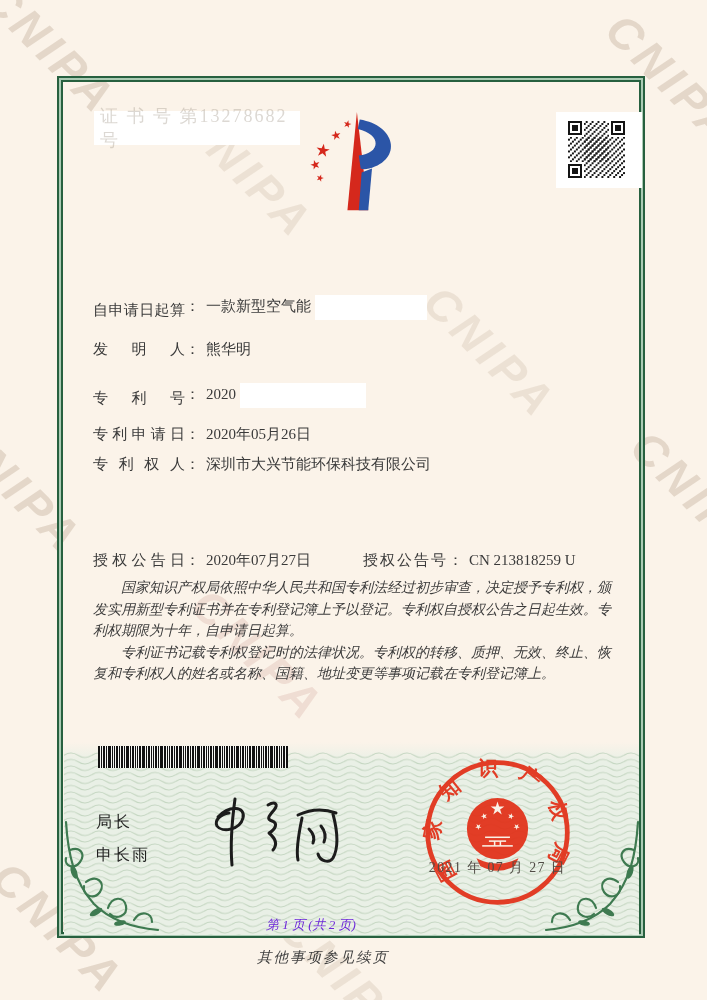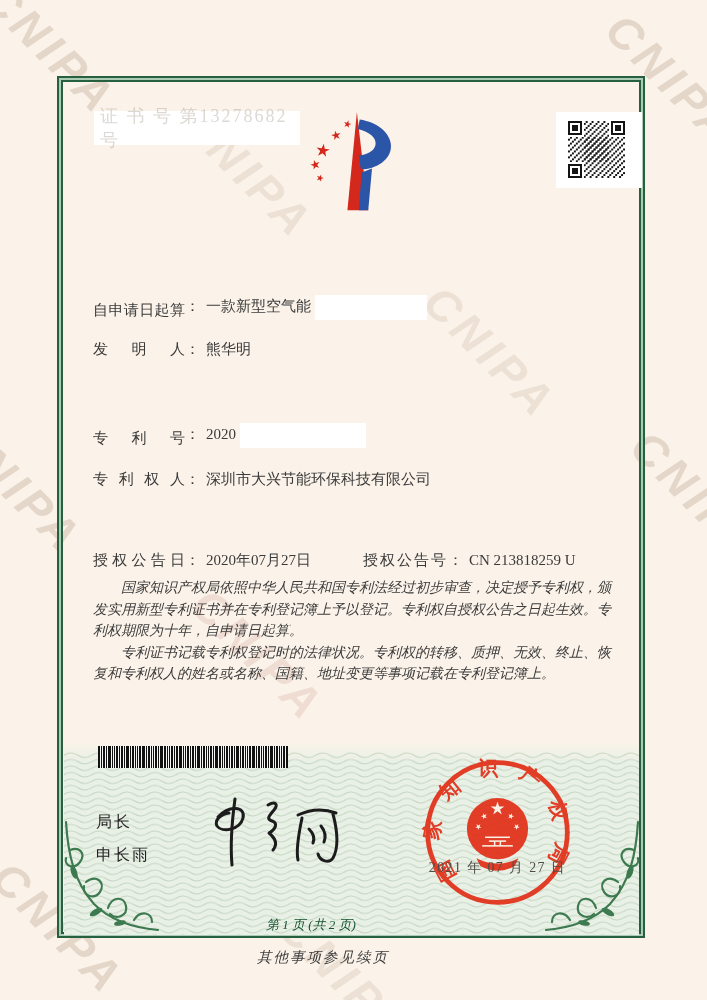--- a/index.html
+++ b/index.html
@@ -53,21 +53,21 @@
   .corner.left{left:60px; top:820px;}
   .corner.right{left:544px; top:820px; transform:scaleX(-1);}
   .barcode{position:absolute; left:98px; top:746px; width:190px; height:22px; z-index:4; background:#f6f7f4;}
   .director{position:absolute; left:96px; z-index:4;
     font-family:"Liberation Sans","DejaVu Sans",sans-serif; font-size:16px;
     letter-spacing:2px; color:#1f1f1f;}
   .director.t1{top:812px;} .director.t2{top:845px;}
   .signature{position:absolute; left:205px; top:793px; width:145px; height:80px; z-index:4;}
   .seal{position:absolute; left:421px; top:756px; width:153px; height:153px; z-index:4; opacity:0.93;}
   .page-indicator{position:absolute; left:231px; top:916px; width:160px; text-align:center;
-    font-size:13px; font-style:italic; color:#14532d; z-index:4; white-space:nowrap;}
+    font-size:13px; font-style:italic; color:#6d28d9; z-index:4; white-space:nowrap;}
   .other-note{position:absolute; left:257px; top:948px; width:200px; text-align:left;
     font-size:14.5px; font-style:italic; letter-spacing:2px; color:#3f3f3f; z-index:3;}
 </style>
 </head>
 <body>
 
 <div class="page">
 
   <div class="wm" style="left:50px; top:48px;">CNIPA</div>
   <div class="wm light" style="left:247px; top:172px;">CNIPA</div>
@@ -141,24 +141,27 @@
     </g>
   </svg>
 
 
   <div class="field-row" style="top:295px;">
     <span class="f-label">自申请日起算</span><span class="f-colon">：</span><span class="f-value">一款新型空气能</span><span class="redact" style="width:112px;height:25px;"></span>
   </div>
   <div class="field-row" style="top:340px;">
     <span class="f-label">发明人</span><span class="f-colon">：</span><span class="f-value">熊华明</span>
   </div>
-  <div class="field-row" style="top:383px;margin-top:40px;">
+  <div class="field-row" style="top:383px;">
     <span class="f-label">专利号</span><span class="f-colon">：</span><span class="f-value">2020</span><span class="redact" style="width:126px;height:25px;"></span>
   </div>
-  <div class="field-row" style="top:470px;">
+  <div class="field-row" style="top:425px;">
+    <span class="f-label">专利申请日</span><span class="f-colon">：</span><span class="f-value">2020年05月26日</span>
+  </div>
+  <div class="field-row" style="top:455px;">
     <span class="f-label">专利权人</span><span class="f-colon">：</span><span class="f-value">深圳市大兴节能环保科技有限公司</span>
   </div>
   <div class="field-row" style="top:551px;">
     <span class="f-label">授权公告日</span><span class="f-colon">：</span><span class="f-value">2020年07月27日</span><span class="f-label2">授权公告号</span><span class="f-colon">：</span><span class="f-value">CN 213818259 U</span>
   </div>
 
   <div class="legal">
     <p>国家知识产权局依照中华人民共和国专利法经过初步审查，决定授予专利权，颁发实用新型专利证书并在专利登记簿上予以登记。专利权自授权公告之日起生效。专利权期限为十年，自申请日起算。</p>
     <p>专利证书记载专利权登记时的法律状况。专利权的转移、质押、无效、终止、恢复和专利权人的姓名或名称、国籍、地址变更等事项记载在专利登记簿上。</p>
   </div>

